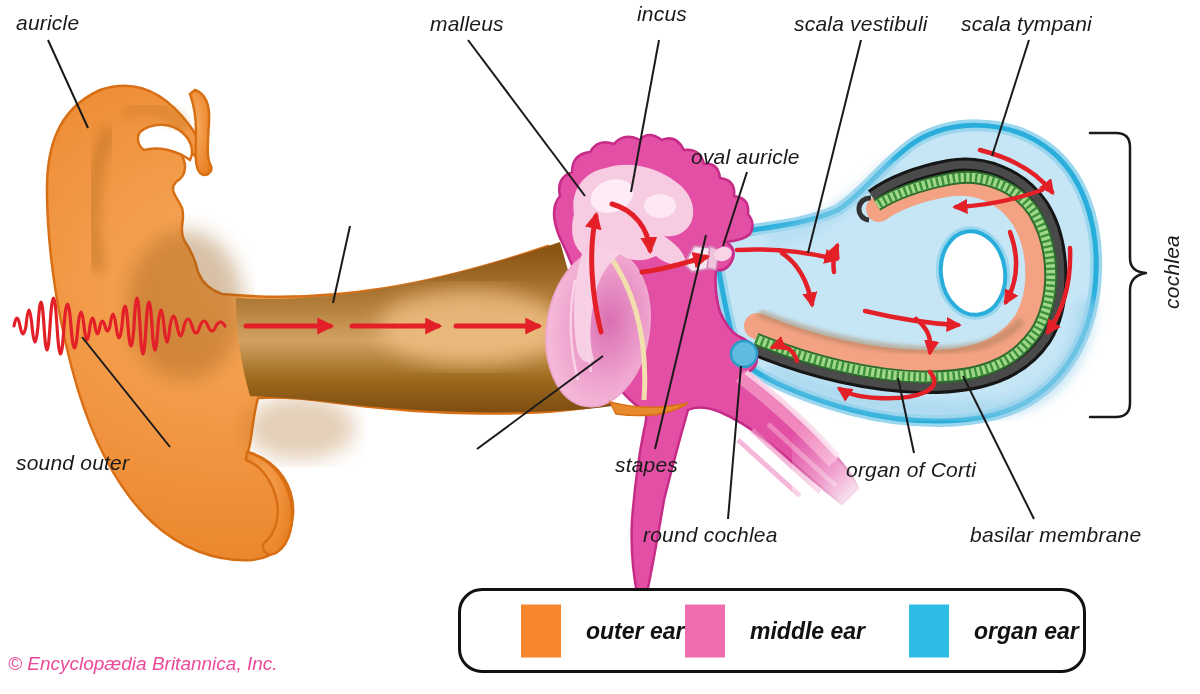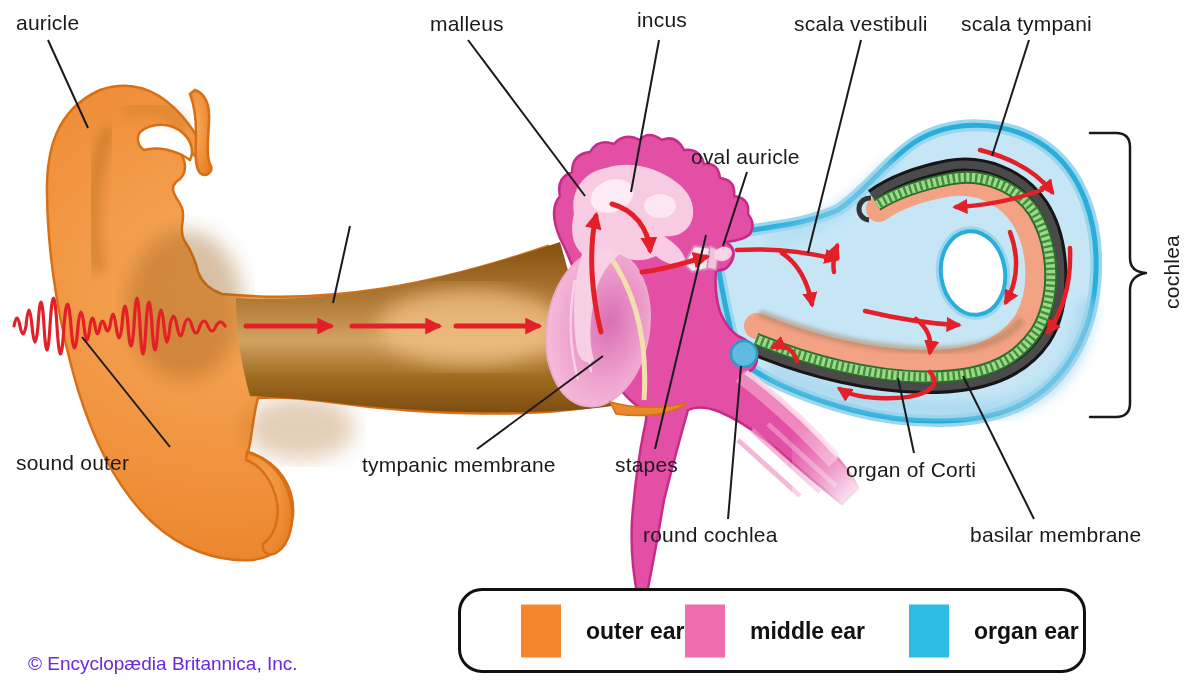--- a/index.html
+++ b/index.html
@@ -1,21 +1,21 @@
 <!DOCTYPE html>
 <html><head>
 <meta charset="utf-8">
 <style>
   html,body{margin:0;padding:0;background:#fff;}
   #stage{position:relative;width:1200px;height:694px;background:#fff;overflow:hidden;
-         font-family:"Liberation Sans", sans-serif;}
+         font-family:"Liberation Sans", sans-serif;font-style:italic;}
   #art{position:absolute;left:0;top:0;}
   .label{position:absolute;font-size:21px;color:#1a1a1a;white-space:nowrap;letter-spacing:.2px;}
   .label.rot{transform:translate(-50%,-50%) rotate(-90deg);}
-  .copyright{position:absolute;left:28px;top:653px;font-size:19px;color:#6d28d9;}
+  .copyright{position:absolute;left:8px;top:653px;font-size:19px;color:#ec4899;}
   .legend{position:absolute;left:458px;top:588px;width:628px;height:85px;background:#fff;
           border:3px solid #111;border-radius:24px;box-sizing:border-box;}
   .legend-item{position:absolute;top:50%;transform:translateY(-50%);display:flex;align-items:center;}
   .legend-item .swatch{width:40px;height:53px;display:inline-block;}
   .legend-item .ltext{margin-left:25px;font-size:23px;font-weight:bold;color:#111;}
   .li-0{left:20px;padding-left:40px;} .li-1{left:224px;align-items:center;} .li-2{left:448px;}
 </style>
 </head>
 <body>
 
@@ -230,26 +230,25 @@
     <line x1="898" y1="378" x2="914" y2="453"></line>
     <line x1="963" y1="376" x2="1034" y2="519"></line>
   </g>
 
   <path d="M 1090,133 H 1116 Q 1130,133 1130,147 V 258 Q 1130,272 1146,273
        Q 1130,276 1130,290 V 403 Q 1130,417 1116,417 H 1090" fill="none" stroke="#1a1a1a" stroke-width="2.5" stroke-linecap="round" stroke-linejoin="round"></path>
 </svg>
 
 <div class="label" style="left:16px;top:11px">auricle</div>
 <div class="label" style="left:430px;top:12px">malleus</div>
-<div class="label" style="left:637px;top:8px">incus</div>
+<div class="label" style="left:637px;top:2px">incus</div>
 <div class="label" style="left:794px;top:12px">scala vestibuli</div>
 <div class="label" style="left:961px;top:12px">scala tympani</div>
 <div class="label" style="left:691px;top:145px">oval auricle</div>
 <div class="label" style="left:16px;top:451px">sound outer</div>
-<div class="label" style="left:362px;top:453px">tympanic membrane</div>
 <div class="label" style="left:615px;top:453px">stapes</div>
 <div class="label" style="left:643px;top:523px">round cochlea</div>
 <div class="label" style="left:846px;top:458px">organ of Corti</div>
 <div class="label" style="left:970px;top:523px">basilar membrane</div>
 <div class="label rot" style="left:1172px;top:272px">cochlea</div>
 
 <div class="legend">
   <div class="legend-item li-0">
     <span class="swatch" style="background-color: rgb(245, 134, 43);"></span>
     <span class="ltext">outer ear</span>

